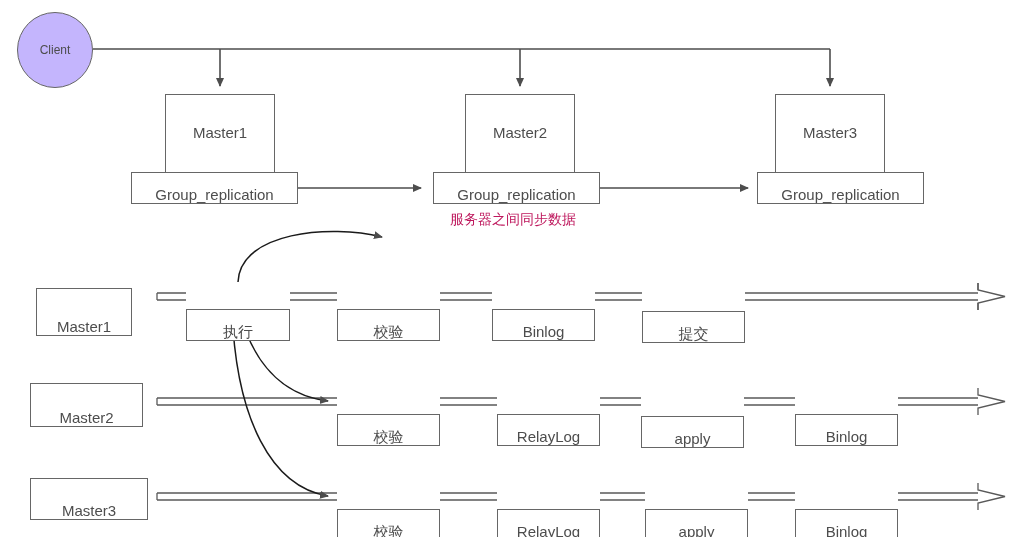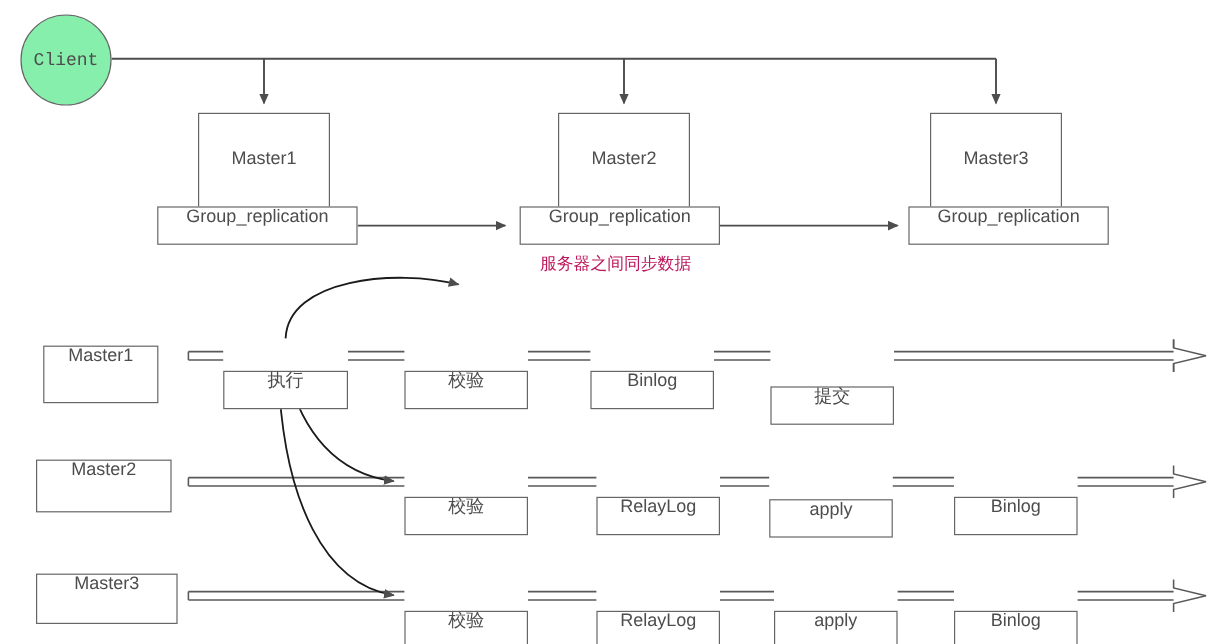--- a/index.html
+++ b/index.html
@@ -25,21 +25,21 @@
     width: 1021px;
     height: 537px;
     pointer-events: none;
   }
   .node {
     position: absolute;
     box-sizing: border-box;
     border: 1px solid #666666;
     background: #ffffff;
     display: flex;
-    align-items: flex-start;
+    align-items: flex-end;
     justify-content: center;
     color: #4d4d4d;
     text-align: center;
     line-height: 1.1;
   }
   .node.server {
     font-size: 15px;
     align-items: flex-start;
     padding-top: 30px;
   }
@@ -51,27 +51,26 @@
   }
   .node.step {
     font-size: 15px;
     margin-top: 28px;
   }
   .client-circle {
     position: absolute;
     box-sizing: border-box;
     border: 1px solid #666666;
     border-radius: 50%;
-    background: #86efac;
+    background: #c4b5fd;
     display: flex;
     align-items: center;
     justify-content: center;
-    font-size: 15px;
+    font-size: 12px;
     color: #4d4d4d;
-    font-family: Liberation Mono, monospace;
   }
   .caption {
     position: absolute;
     font-size: 14px;
     color: #be185d;
     white-space: nowrap;
   }
 </style>
 </head>
 <body>
@@ -183,21 +182,21 @@
 
   <div class="node step" style="left:186px; top:281px; width:104px; height:32px;">
     <span>执行</span>
   </div>
   <div class="node step" style="left:337px; top:281px; width:103px; height:32px;">
     <span>校验</span>
   </div>
   <div class="node step" style="left:492px; top:281px; width:103px; height:32px;">
     <span>Binlog</span>
   </div>
-  <div class="node step" style="left:642px; top:294px; width:103px; height:32px;">
+  <div class="node step" style="left:642px; top:283px; width:103px; height:32px;">
     <span>提交</span>
   </div>
 
   <div class="node step" style="left:337px; top:386px; width:103px; height:32px;">
     <span>校验</span>
   </div>
   <div class="node step" style="left:497px; top:386px; width:103px; height:32px;">
     <span>RelayLog</span>
   </div>
   <div class="node step" style="left:641px; top:388px; width:103px; height:32px;">

